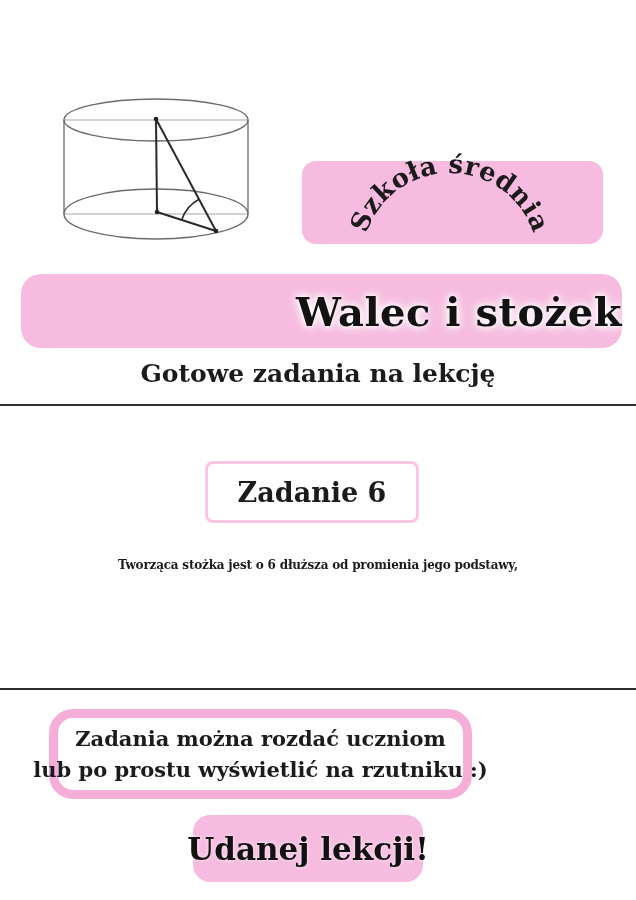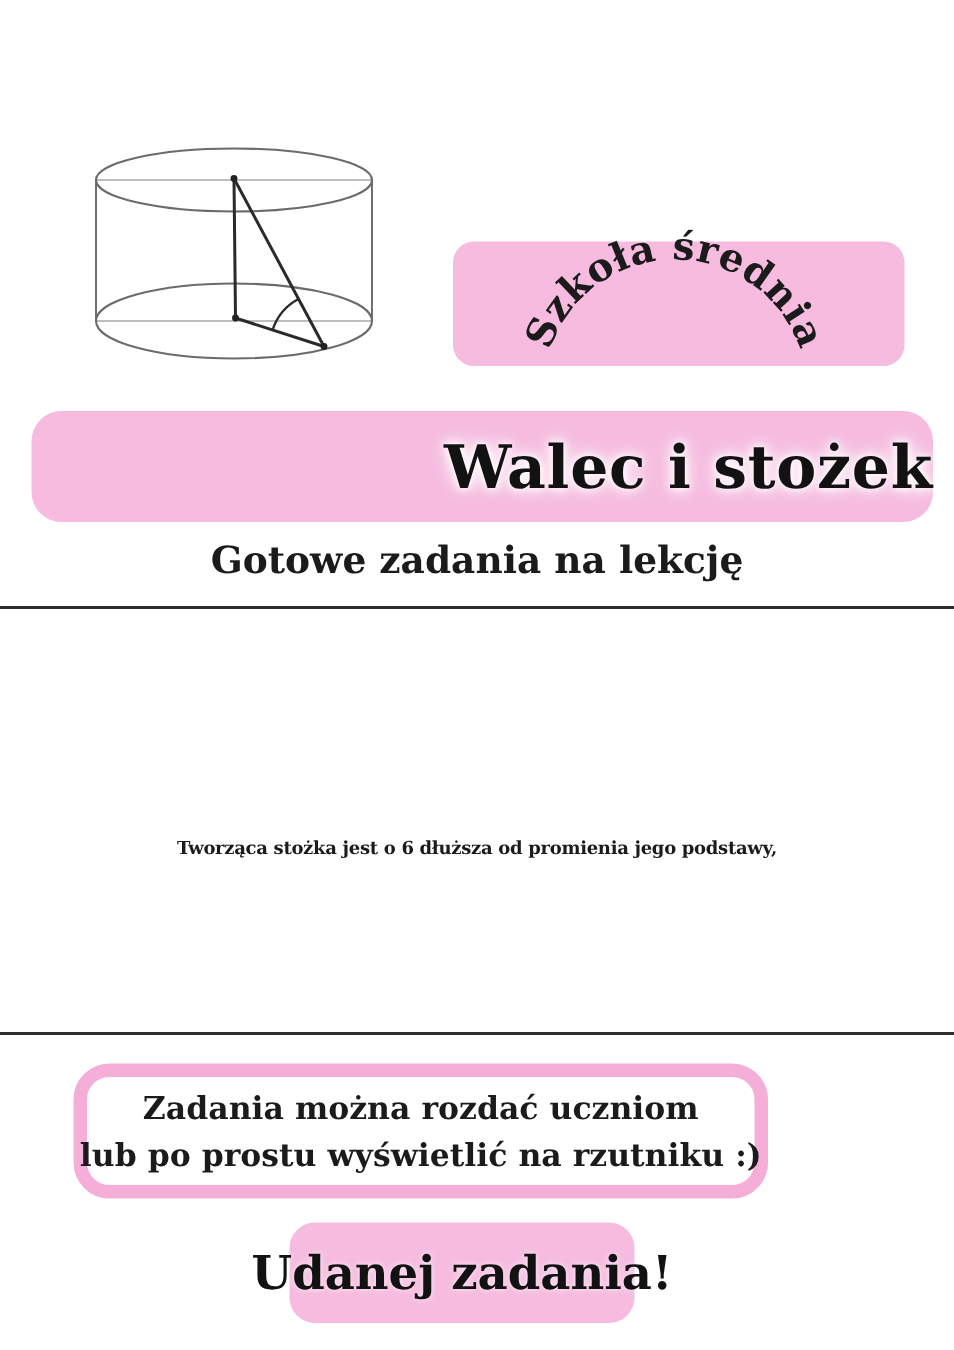--- a/index.html
+++ b/index.html
@@ -70,21 +70,21 @@
   
   .task-text{
     position:absolute; left:0; top:552px; width:100%;
     text-align:center; font-weight:bold; font-size:12px; line-height:27px;
     letter-spacing:-0.2px;
   }
   .task-text div{ white-space:nowrap; }
 
   
   .note-box{
-    position:absolute; left:49px; top:709px; width:463px; height:90px;
+    position:absolute; left:49px; top:709px; width:423px; height:90px;
     background:#fff; border:9px solid var(--pink-deep); border-radius:24px;
     display:flex; flex-direction:column; align-items:center; justify-content:center;
     font-weight:bold; font-size:21px; line-height:31px; text-align:center;
   }
   .note-box div{ white-space:nowrap; }
 
   
   .wish{
     position:absolute; left:193px; top:815px; width:230px; height:67px;
     background:var(--pink); border-radius:17px;
@@ -136,29 +136,32 @@
   </div>
 
   <div class="banner">
     <h1>Walec i stożek</h1>
   </div>
 
   <div class="subtitle">Gotowe zadania na lekcję</div>
 
   <div class="divider top"></div>
 
+  <div class="task-card">
+    <h2>Zadanie 6</h2>
+  </div>
 
   <div class="task-text">
     <div>Tworząca stożka jest o 6 dłuższa od promienia jego podstawy,</div>
   </div>
 
   <div class="divider bottom"></div>
 
   <div class="note-box">
     <div>Zadania można rozdać uczniom</div>
     <div>lub po prostu wyświetlić na rzutniku :)</div>
   </div>
 
   <div class="wish">
-    <span>Udanej zadania!</span>
+    <span>Udanej lekcji!</span>
   </div>
 
 </div>
 
 </body></html>

